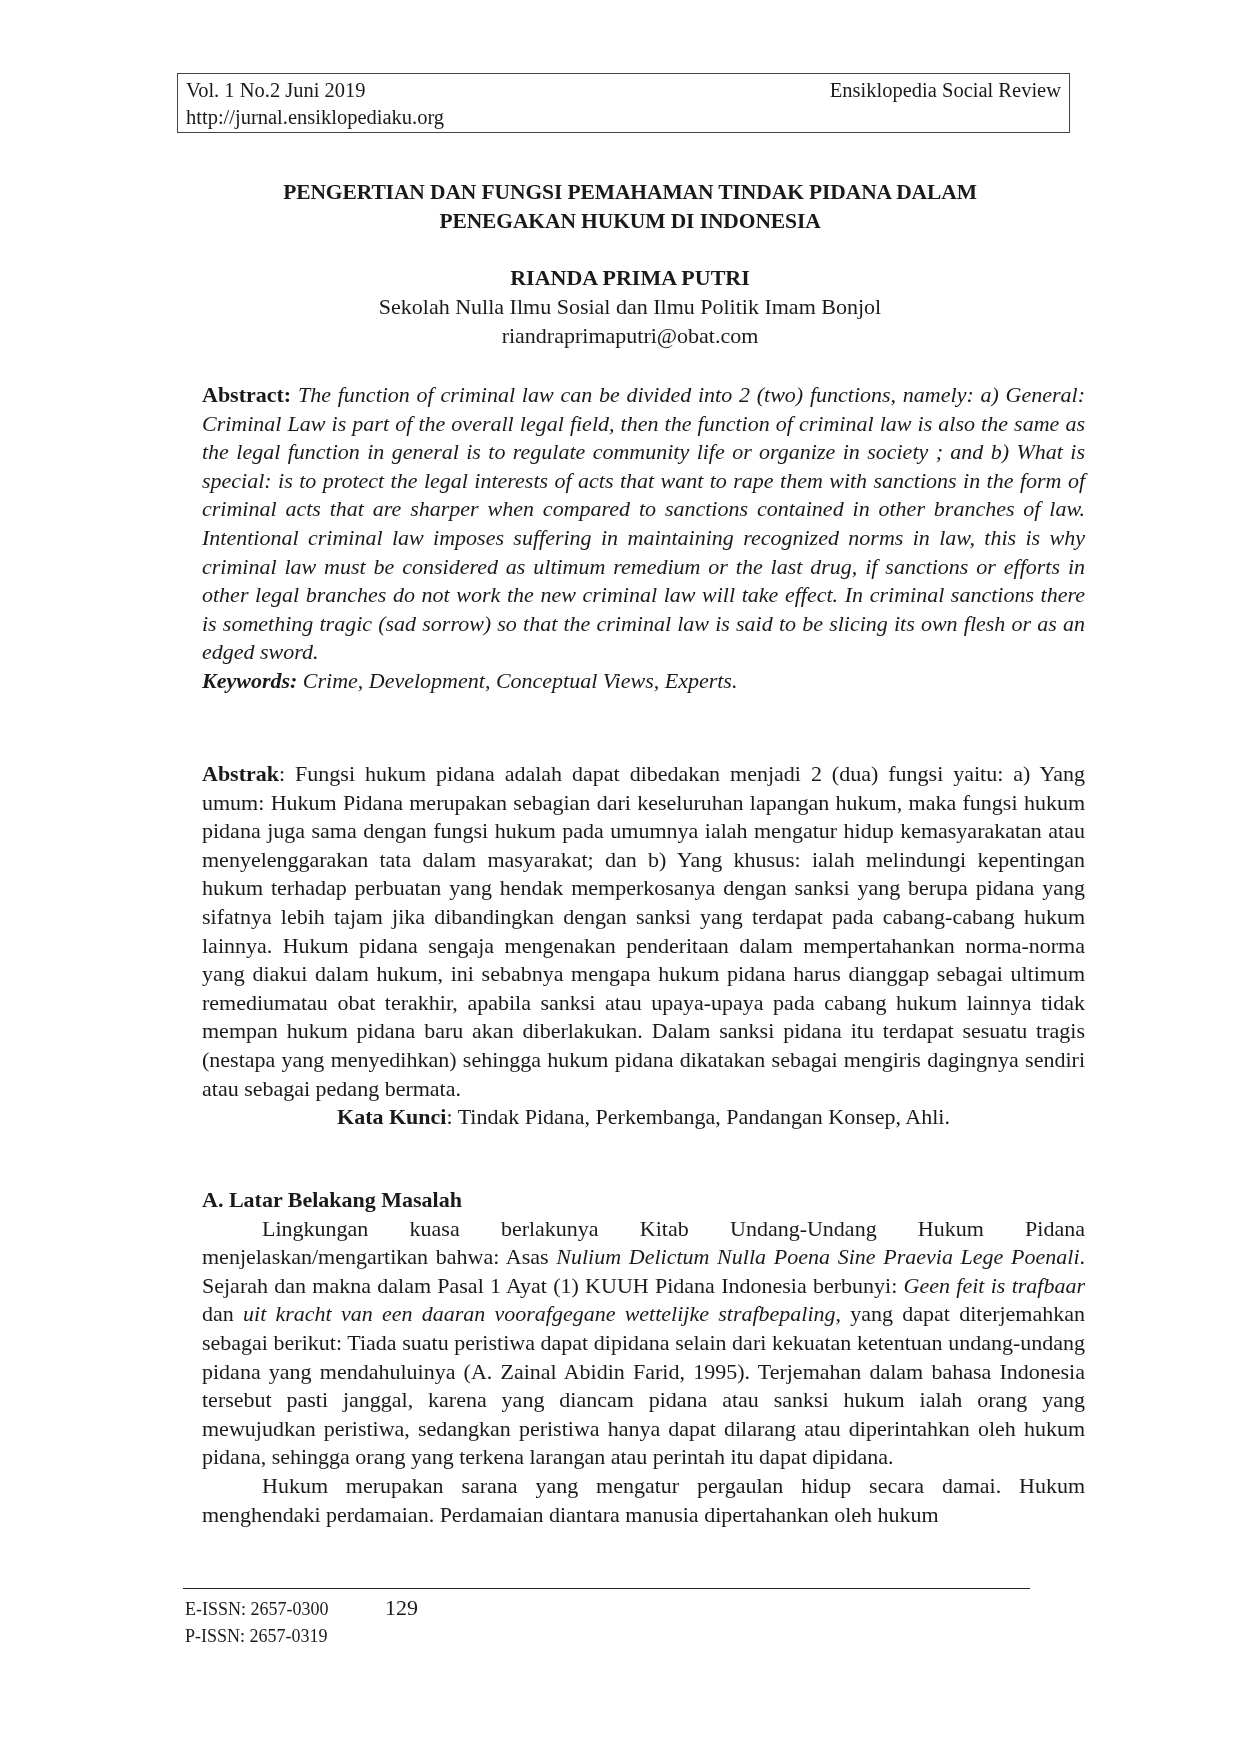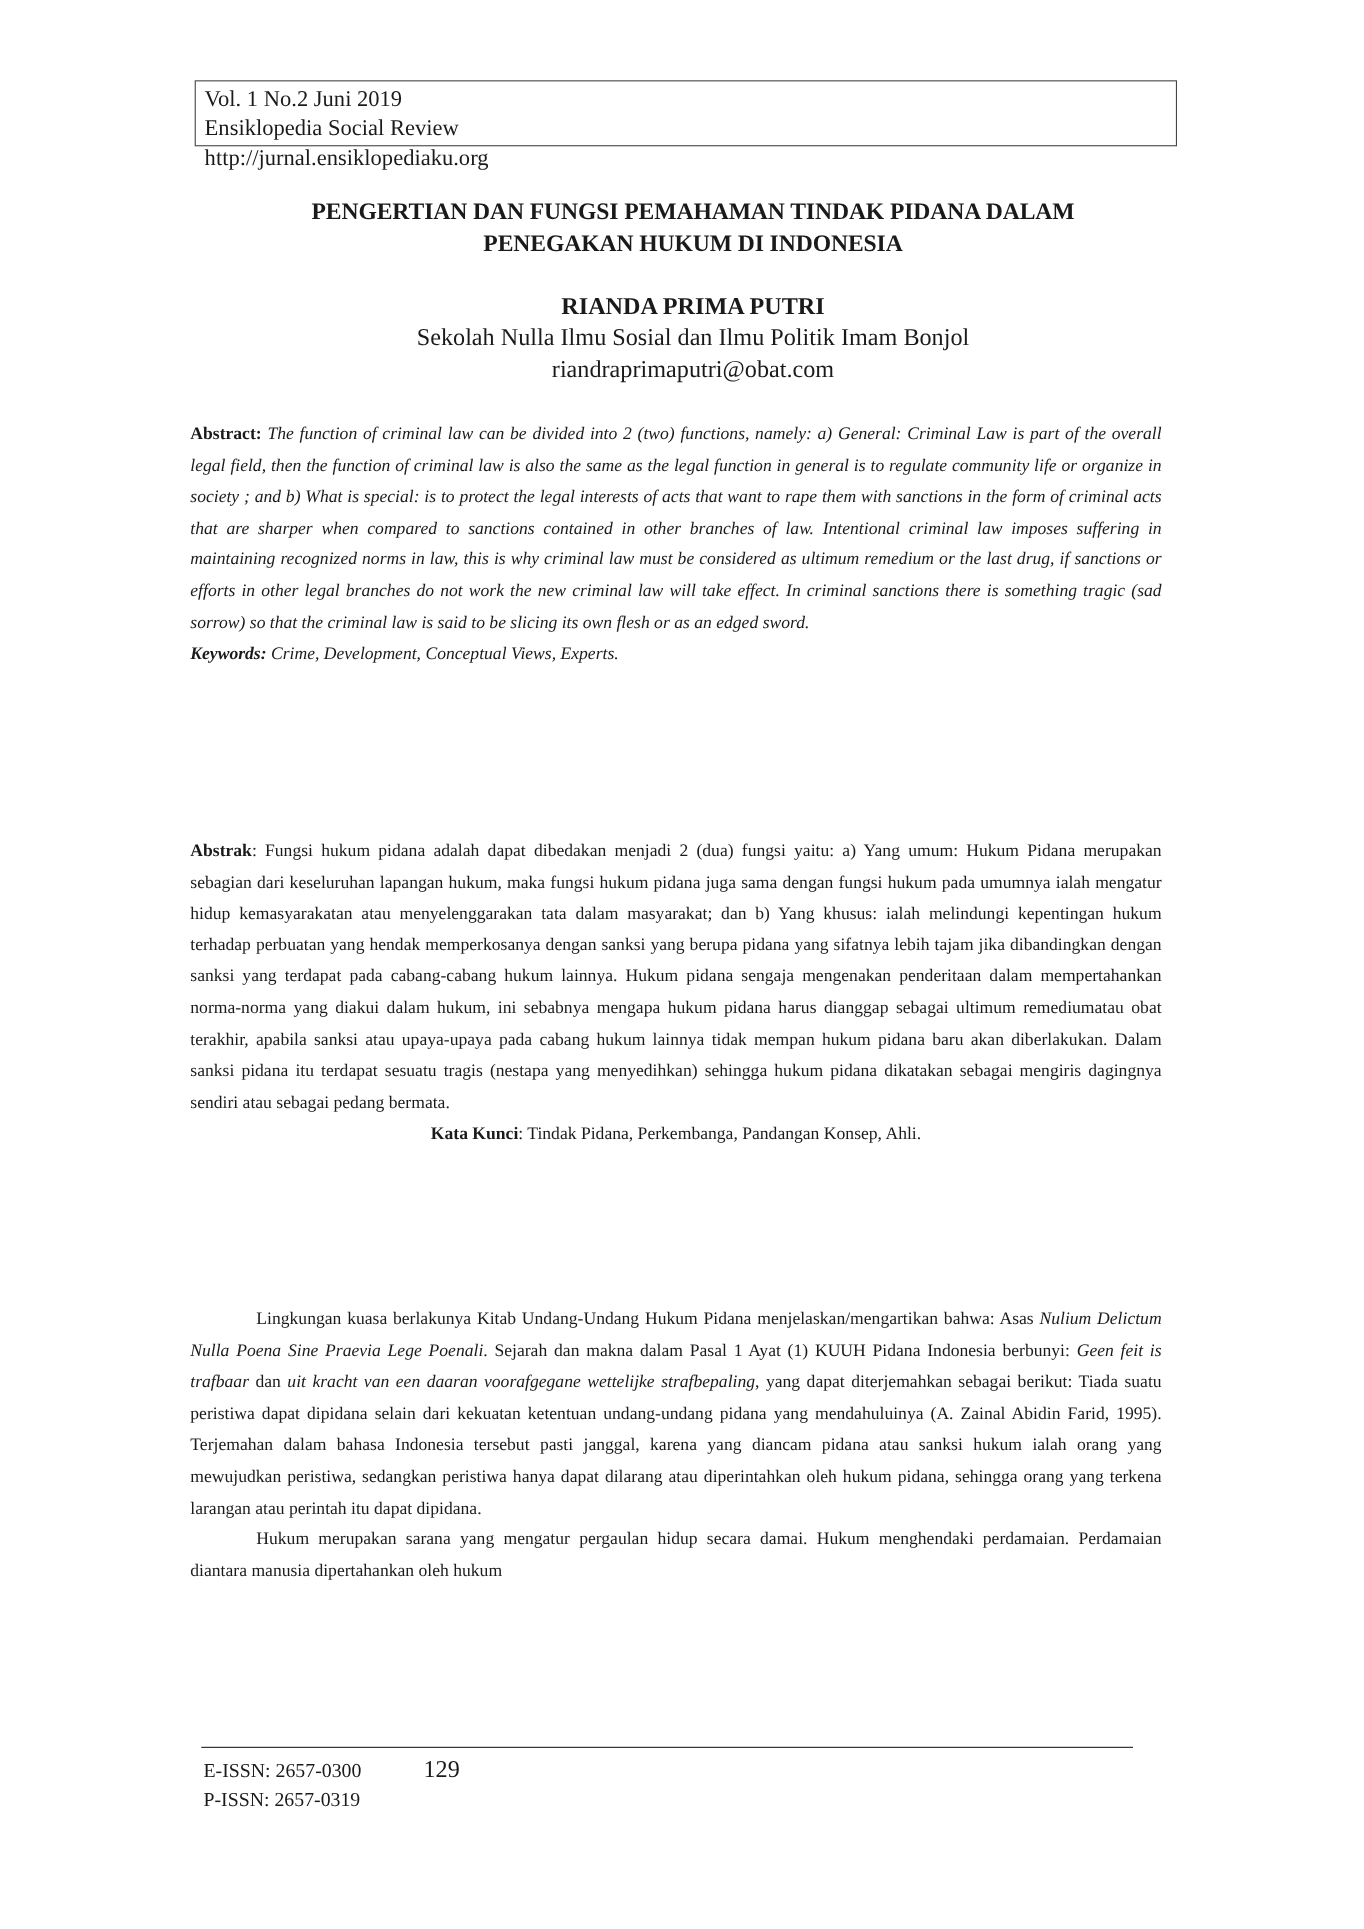--- a/index.html
+++ b/index.html
@@ -23,21 +23,20 @@
       height: 60px;
       border: 1.5px solid #444;
       box-sizing: border-box;
       font-size: 20.5px;
       line-height: 27px;
       padding: 3px 8px 0 8px;
     }
     .page-header .row {
       display: flex;
       justify-content: space-between;
-      flex-direction: column;
     }
     .title {
       position: absolute;
       left: 190px;
       width: 880px;
       top: 178px;
       text-align: center;
       font-weight: bold;
       font-size: 21.5px;
       line-height: 29px;
@@ -51,23 +50,23 @@
       text-align: center;
       font-size: 22px;
       line-height: 29px;
     }
     .author-name {
       font-weight: bold;
       font-size: 22px;
     }
     .body-text {
       position: absolute;
-      left: 173px;
+      left: 202px;
       width: 883px;
-      font-size: 16px;
+      font-size: 22px;
       line-height: 28.6px;
       text-align: justify;
     }
     .body-text p {
       margin: 0;
     }
     .abstract-en {
       top: 381px;
       font-style: italic;
     }
@@ -152,20 +151,21 @@
   <p><span class="label">Abstract:</span> <span>The function of criminal law can be divided into 2 (two) functions, namely: a) General: Criminal Law is part of the overall legal field, then the function of criminal law is also the same as the legal function in general is to regulate community life or organize in society ; and b) What is special: is to protect the legal interests of acts that want to rape them with sanctions in the form of criminal acts that are sharper when compared to sanctions contained in other branches of law. Intentional criminal law imposes suffering in maintaining recognized norms in law, this is why criminal law must be considered as ultimum remedium or the last drug, if sanctions or efforts in other legal branches do not work the new criminal law will take effect. In criminal sanctions there is something tragic (sad sorrow) so that the criminal law is said to be slicing its own flesh or as an edged sword.</span></p>
   <p style="text-align:left;"><span class="kw-label">Keywords:</span> <span>Crime, Development, Conceptual Views, Experts.</span></p>
 </div>
 
 <div class="body-text abstract-id">
   <p><span class="label">Abstrak</span><span>: Fungsi hukum pidana adalah dapat dibedakan menjadi 2 (dua) fungsi yaitu: a) Yang umum: Hukum Pidana merupakan sebagian dari keseluruhan lapangan hukum, maka fungsi hukum pidana juga sama dengan fungsi hukum pada umumnya ialah mengatur hidup kemasyarakatan atau menyelenggarakan tata dalam masyarakat; dan b) Yang khusus: ialah melindungi kepentingan hukum terhadap perbuatan yang hendak memperkosanya dengan sanksi yang berupa pidana yang sifatnya lebih tajam jika dibandingkan dengan sanksi yang terdapat pada cabang-cabang hukum lainnya. Hukum pidana sengaja mengenakan penderitaan dalam mempertahankan norma-norma yang diakui dalam hukum, ini sebabnya mengapa hukum pidana harus dianggap sebagai ultimum remediumatau obat terakhir, apabila sanksi atau upaya-upaya pada cabang hukum lainnya tidak mempan hukum pidana baru akan diberlakukan. Dalam sanksi pidana itu terdapat sesuatu tragis (nestapa yang menyedihkan) sehingga hukum pidana dikatakan sebagai mengiris dagingnya sendiri atau sebagai pedang bermata.</span></p>
   <p style="text-align:center;"><span class="label">Kata Kunci</span><span>: Tindak Pidana, Perkembanga, Pandangan Konsep, Ahli.</span></p>
 </div>
 
 <div class="body-text section">
+  <p class="section-heading">A. Latar Belakang Masalah</p>
   <p class="indent"><span>Lingkungan kuasa berlakunya Kitab Undang-Undang Hukum Pidana menjelaskan/mengartikan bahwa: Asas </span><em>Nulium Delictum Nulla Poena Sine Praevia Lege Poenali</em><span>. Sejarah dan makna dalam Pasal 1 Ayat (1) KUUH Pidana Indonesia berbunyi: </span><em>Geen feit is trafbaar</em><span> dan </span><em>uit kracht van een daaran voorafgegane wettelijke strafbepaling</em><span>, yang dapat diterjemahkan sebagai berikut: Tiada suatu  peristiwa dapat dipidana selain dari kekuatan ketentuan undang-undang pidana yang mendahuluinya (A. Zainal Abidin Farid, 1995). Terjemahan dalam bahasa Indonesia tersebut pasti janggal, karena yang diancam pidana atau sanksi hukum ialah orang yang mewujudkan peristiwa, sedangkan peristiwa hanya dapat dilarang atau diperintahkan oleh hukum pidana, sehingga orang yang terkena larangan atau perintah itu dapat dipidana.</span></p>
   <p class="indent">Hukum merupakan sarana yang mengatur pergaulan hidup secara damai. Hukum menghendaki perdamaian. Perdamaian diantara manusia dipertahankan oleh hukum</p>
 </div>
 
 <div class="footer-rule"></div>
 
 <div class="footer">
   <div class="row1">
     <span class="eissn">E-ISSN: 2657-0300</span>
     <span class="page-num">129</span>

